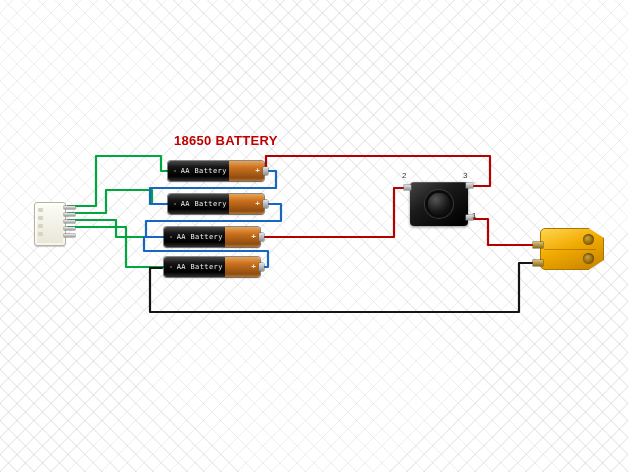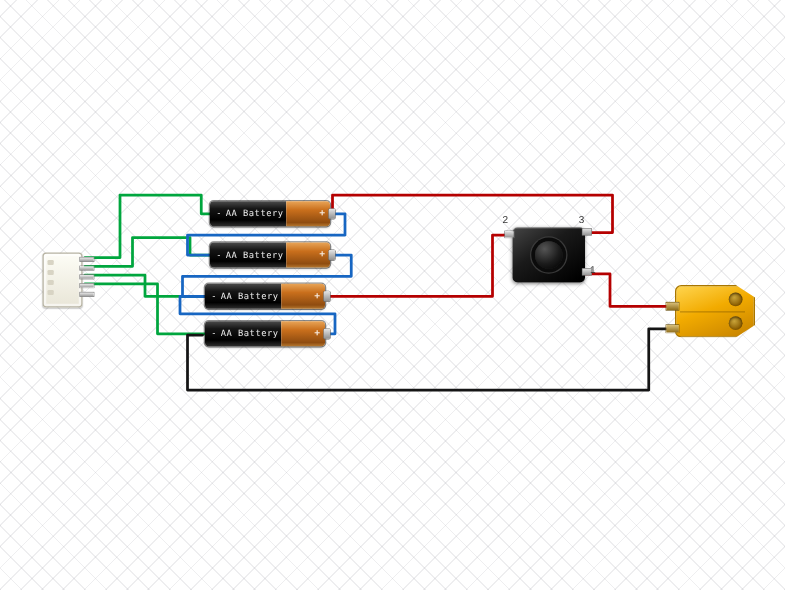--- a/index.html
+++ b/index.html
@@ -86,20 +86,21 @@
       <polyline points="68,227 126,227 126,267 170,267" fill="none" stroke="#00a63e" stroke-width="2.2" stroke-linejoin="round" stroke-linecap="round"></polyline>
       <polyline points="260,171 276,171 276,188 150,188 150,204 172,204" fill="none" stroke="#1766c2" stroke-width="2.2" stroke-linejoin="round" stroke-linecap="round"></polyline>
       <polyline points="256,204 281,204 281,221 146,221 146,237 168,237" fill="none" stroke="#1766c2" stroke-width="2.2" stroke-linejoin="round" stroke-linecap="round"></polyline>
       <polyline points="256,267 268,267 268,251 144,251 144,237 166,237" fill="none" stroke="#1766c2" stroke-width="2.2" stroke-linejoin="round" stroke-linecap="round"></polyline>
       <polyline points="266,170 266,156 490,156 490,186 469,186" fill="none" stroke="#b50000" stroke-width="2.2" stroke-linejoin="round" stroke-linecap="round"></polyline>
       <polyline points="256,237 394,237 394,188 409,188" fill="none" stroke="#b50000" stroke-width="2.2" stroke-linejoin="round" stroke-linecap="round"></polyline>
       <polyline points="467,219 488,219 488,245 546,245" fill="none" stroke="#b50000" stroke-width="2.2" stroke-linejoin="round" stroke-linecap="round"></polyline>
       <polyline points="162,268 150,268 150,312 519,312 519,263 546,263" fill="none" stroke="#151515" stroke-width="2.2" stroke-linejoin="round" stroke-linecap="round"></polyline>
     </svg>
 
+  <div class="diagram-title">18650 BATTERY</div>
 
   <div class="part jst">
     <div class="jst-rib" style="top:5px"></div>
     <div class="jst-rib" style="top:13px"></div>
     <div class="jst-rib" style="top:21px"></div>
     <div class="jst-rib" style="top:29px"></div>
     <div class="jst-pin" style="top:3px"></div>
     <div class="jst-pin" style="top:10px"></div>
     <div class="jst-pin" style="top:17px"></div>
     <div class="jst-pin" style="top:24px"></div>

